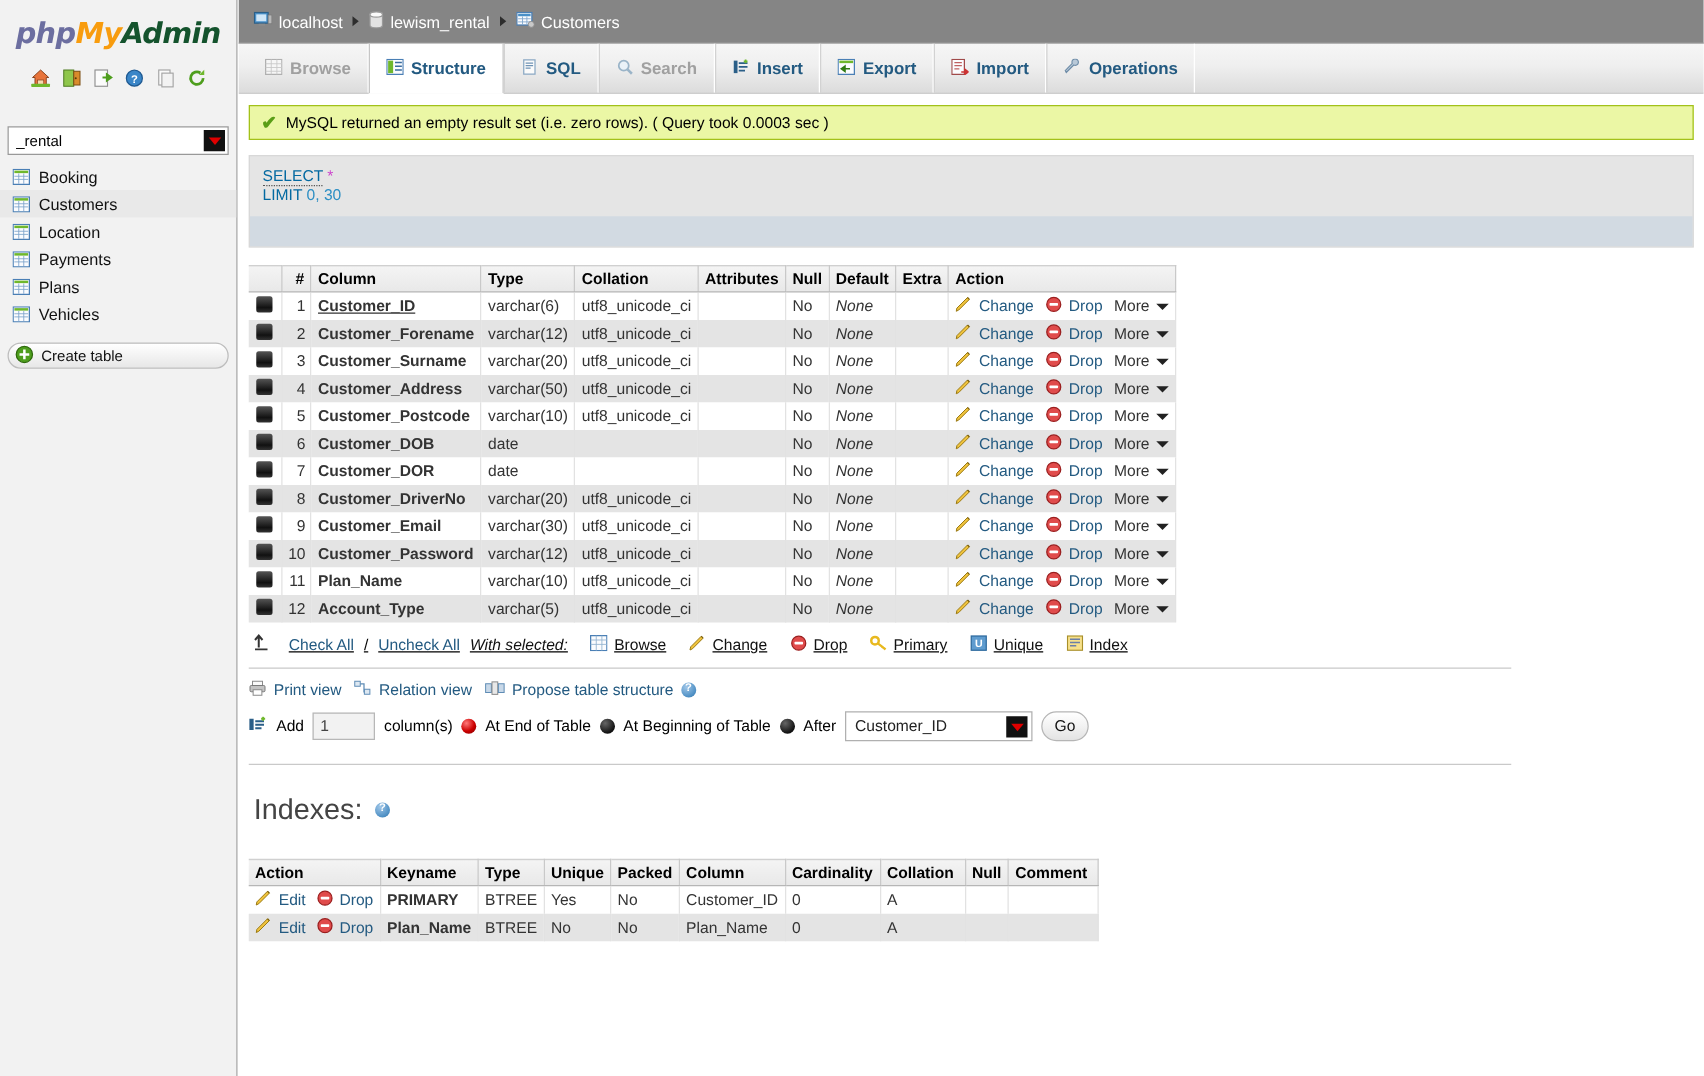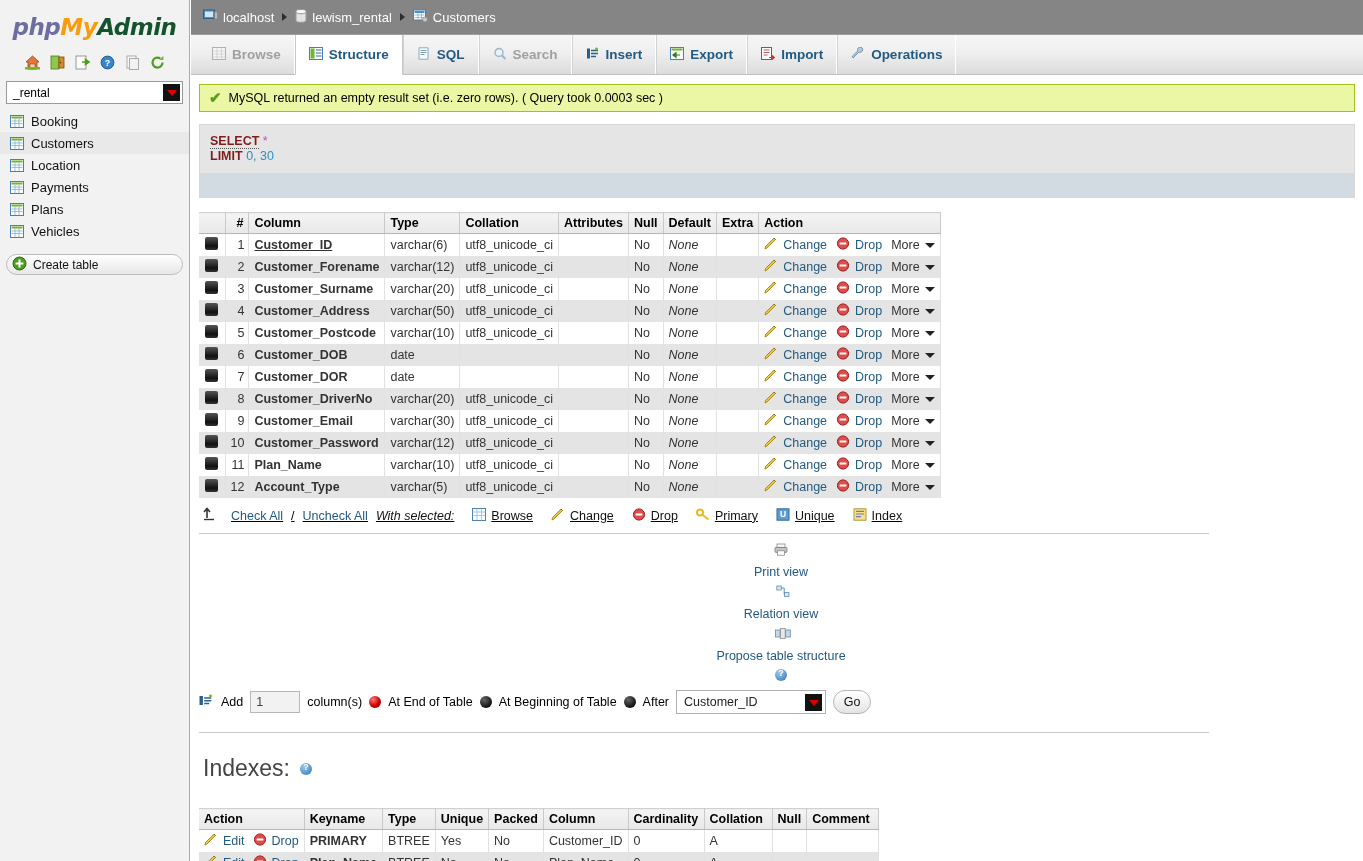--- a/index.html
+++ b/index.html
@@ -33,21 +33,21 @@
   .logo-php { color: #6c6ea0; }
   .logo-my  { color: #f89c0e; }
   .logo-admin { color: #14532d; }
 
   #sidebar-iconbar {
     display: flex; justify-content: center; align-items: center;
     gap: 8px; padding: 8px 0 10px 0;
   }
   .sb-icon { width: 17px; height: 17px; display: inline-block; }
 
-  #db-select-wrap { padding: 0 6px; }
+  #db-select-wrap { padding: 0 6px; margin-top: 20px; }
   #db-select {
     position: relative;
     height: 23px;
     background: #ffffff;
     border: 1px solid #999999;
     display: flex; align-items: center;
     padding-left: 6px;
     font-size: 12px;
     color: #000;
   }
@@ -163,21 +163,21 @@
   
   #sql-box {
     margin: 12px 8px 0 8px;
     background: #e5e5e5;
     border: 1px solid #d8d8d8;
     padding: 9px 10px 0 10px;
     font-family: "Liberation Sans", sans-serif;
     font-size: 12.5px;
     line-height: 15px;
   }
-  #sql-box .kw { color: #7f1d1d; font-weight: bold; }
+  #sql-box .kw { color: #0369a1; font-weight: normal; }
   #sql-box .kw-u { border-bottom: 1px dotted #555; }
   #sql-box .star { color: #cc44cc; }
   #sql-box .ident { color: #1f7a1f; }
   #sql-box .num { color: #2d8fc4; }
   #sql-footer { height: 24px; background: #d2dae2; margin: 9px -10px 0 -10px; }
 
   
   #struct-table {
     margin: 14px 0 0 8px;
     border-collapse: collapse;
@@ -241,21 +241,20 @@
   #withsel .arrow-updown { font-size: 15px; color: #333; padding: 0 6px 0 2px; }
   #withsel .ws-label { color: #235a81; cursor: pointer; }
   #withsel .ws-italic { font-style: italic; color: #111; }
   .ws-action { display: flex; align-items: center; gap: 5px; margin-left: 10px; cursor: pointer; color: #111; }
 
   
   #printrow {
     margin: 9px 0 0 8px;
     display: flex; align-items: center; gap: 6px;
     font-size: 12.5px;
-    flex-direction: column;
   }
   #printrow a { color: #235a81; text-decoration: none; cursor: pointer; }
 
   
   #addrow {
     margin: 9px 0 0 8px;
     display: flex; align-items: center; gap: 7px;
     font-size: 12.5px;
   }
   #add-input {

